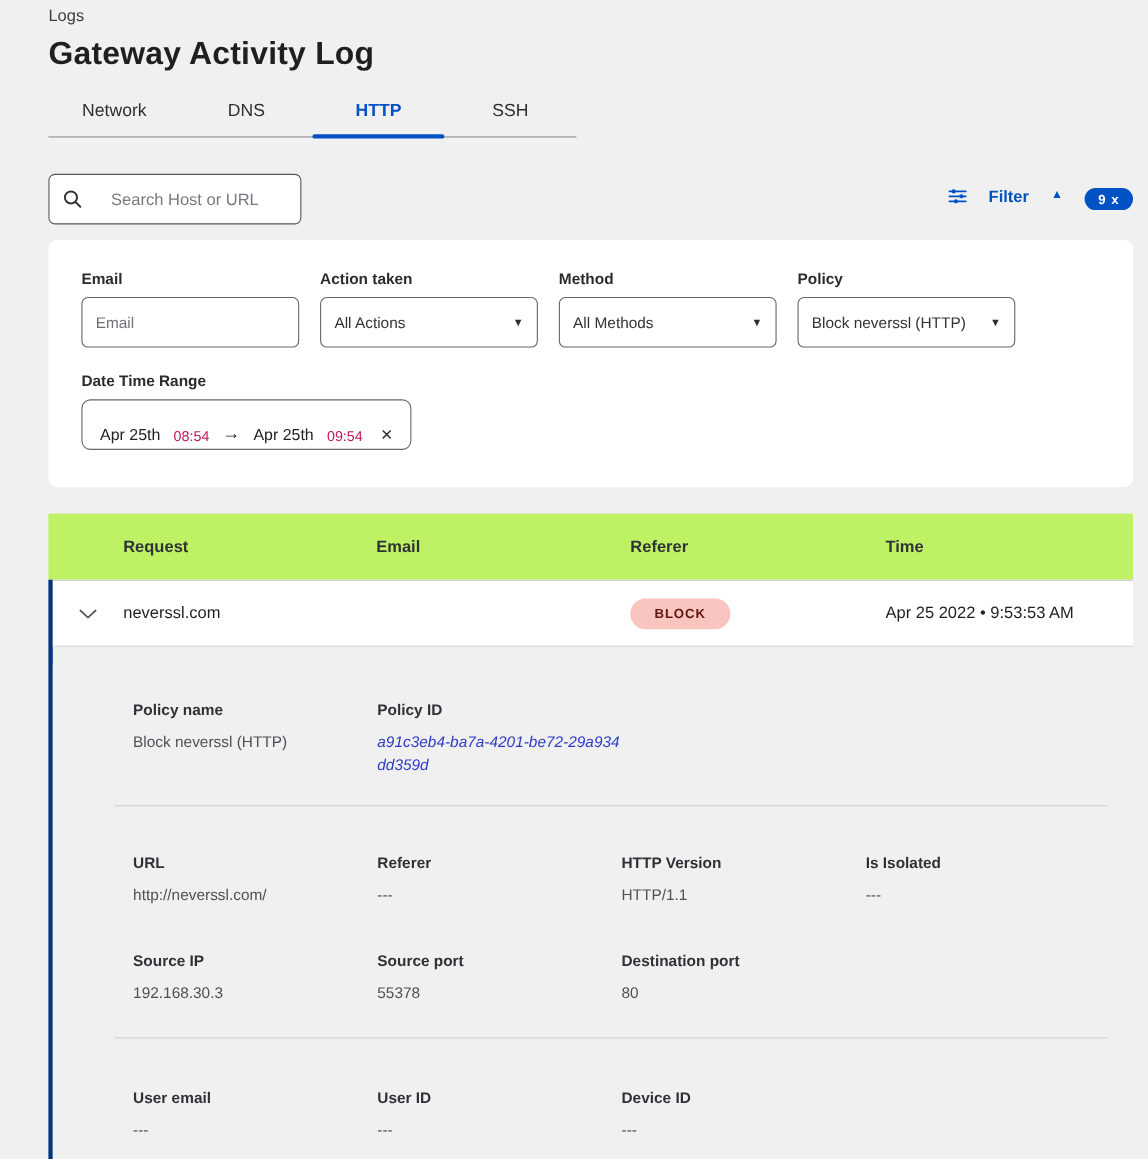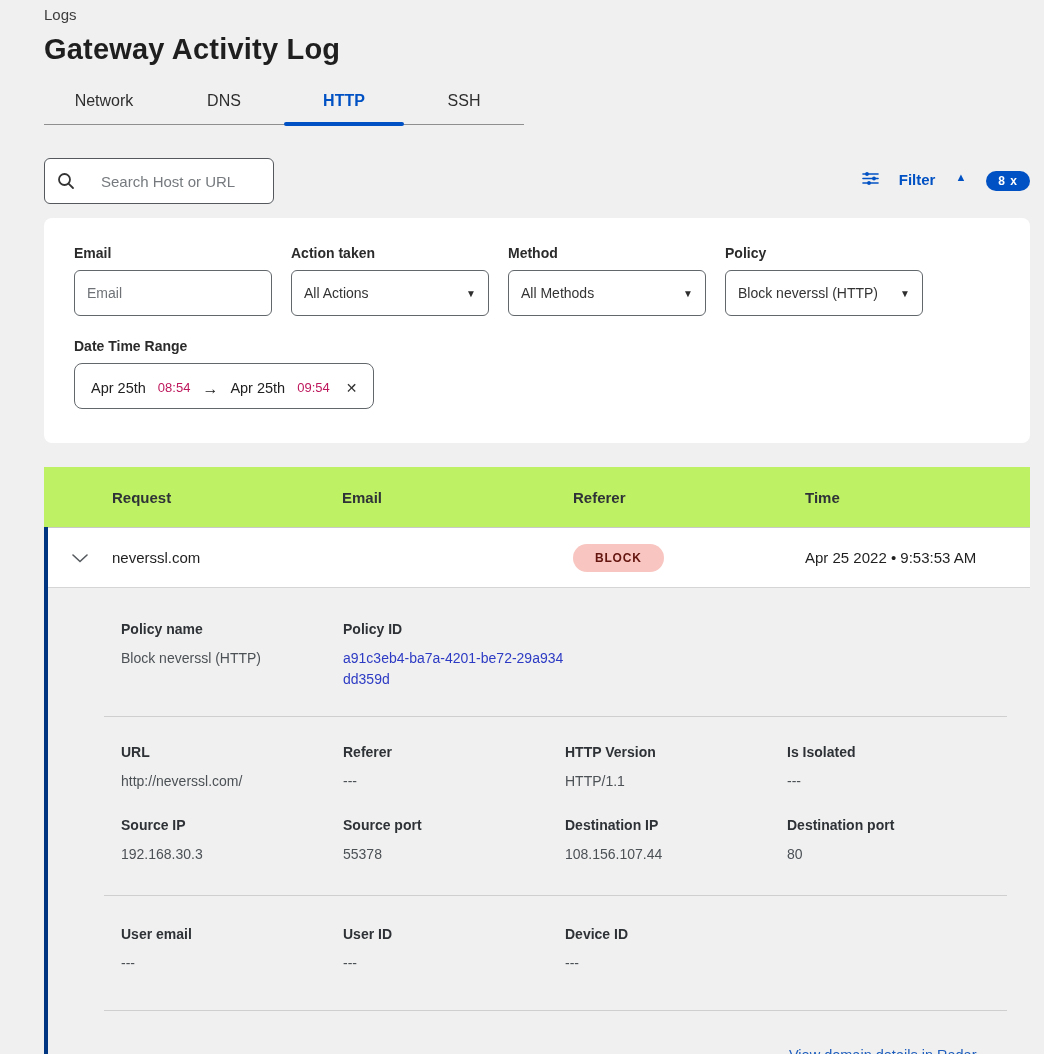--- a/index.html
+++ b/index.html
@@ -60,22 +60,22 @@
     background: #fff; font-size: 14px; color: #333; padding: 0 12px;
     font-family: "Liberation Sans", sans-serif;
   }
   .text-input::placeholder { color: #6e7276; }
   .select {
     display: flex; align-items: center; justify-content: space-between; cursor: pointer;
   }
   .select .caret { font-size: 10px; color: #2e2e2e; }
   .daterange-block { margin-top: 22px; }
   .daterange {
-    display: inline-flex; align-items: flex-start; gap: 12px; height: 46px;
-    border: 1px solid #62676c; border-radius: 8px; background: #fff; padding: 16px 16px;
+    display: inline-flex; align-items: flex-end; gap: 12px; height: 46px;
+    border: 1px solid #62676c; border-radius: 8px; background: #fff; padding: 4px 16px;
     cursor: pointer;
   }
   .daterange .d { font-size: 14.5px; color: #222; }
   .daterange .t { font-size: 13px; color: #be185d; }
   .daterange .arr { font-size: 16px; color: #222; }
   .daterange .clear { font-size: 14px; color: #333; margin-left: 4px; cursor: pointer; }
 
   
   .table-card { margin-top: 24px; width: 986px; }
   .thead {
@@ -92,25 +92,25 @@
   }
   .chev { display: flex; justify-content: center; align-items: center; }
   .badge-block {
     display: inline-block; background: #f8c5c0; color: #64150f;
     font-size: 12px; font-weight: bold; letter-spacing: 0.8px;
     border-radius: 999px; padding: 7px 22px;
   }
 
   
   .details { background: #f0f0f0; min-height: 481px; padding: 0 23px 0 73px; }
-  .detail-grid { display: grid; grid-template-columns: 222px 222px 222px 1fr; }
+  .detail-grid { display: grid; grid-template-columns: 222px 222px 222px 1fr; margin-top: 16px; }
   .policy-grid { padding-top: 33px; padding-bottom: 26px; }
   .detail-label { font-size: 14px; font-weight: bold; color: #2e3236; margin-bottom: 11px; }
   .detail-value { font-size: 14px; color: #4c5156; line-height: 21px; }
-  .policy-id-link { font-size: 14px; color: #2d3bc4; line-height: 21px; width: 196px; word-break: break-all; text-decoration: none; cursor: pointer; }
+  .policy-id-link { font-size: 14px; color: #2d3bc4; line-height: 21px; width: 196px; word-break: break-all; text-decoration: none; cursor: pointer; font-style: italic; }
   .divider { border: none; border-top: 1px solid #cfcfcf; margin-left: -17px; }
   .http-grid { padding-top: 27px; }
   .net-grid { padding-top: 25px; padding-bottom: 30px; }
   .user-grid { padding-top: 30px; padding-bottom: 36px; }
   .radar-row { text-align: right; padding: 35px 12px 40px 0; }
   .radar-link { color: #1d5dbd; font-size: 14.5px; text-decoration: none; cursor: pointer; }
 
   svg { display: block; }
 </style>
 </head>
@@ -146,21 +146,21 @@
               <line x1="1" y1="7.5" x2="16" y2="7.5"></line>
               <line x1="1" y1="12" x2="16" y2="12"></line>
             </g>
             <circle cx="5" cy="3" r="1.9" fill="#0051c3"></circle>
             <circle cx="12" cy="7.5" r="1.9" fill="#0051c3"></circle>
             <circle cx="7" cy="12" r="1.9" fill="#0051c3"></circle>
           </svg>
       </span>
       <span class="filter-label">Filter</span>
       <span class="caret-up">▲</span>
-      <span class="filter-badge">8 x</span>
+      <span class="filter-badge">9 x</span>
     </div>
   </div>
 
   <div class="filter-panel">
     <div class="filter-fields">
       <div class="field">
         <div class="field-label">Email</div>
         <input class="text-input" type="text" placeholder="Email" style="">
       </div>
       <div class="field">
@@ -257,24 +257,20 @@
         <div class="detail-grid net-grid">
           <div>
             <div class="detail-label">Source IP</div>
             <div class="detail-value">192.168.30.3</div>
           </div>
           <div>
             <div class="detail-label">Source port</div>
             <div class="detail-value">55378</div>
           </div>
           <div>
-            <div class="detail-label">Destination IP</div>
-            <div class="detail-value">108.156.107.44</div>
-          </div>
-          <div>
             <div class="detail-label">Destination port</div>
             <div class="detail-value">80</div>
           </div>
         </div>
         <hr class="divider">
 
         <div class="detail-grid user-grid">
           <div>
             <div class="detail-label">User email</div>
             <div class="detail-value">---</div>

